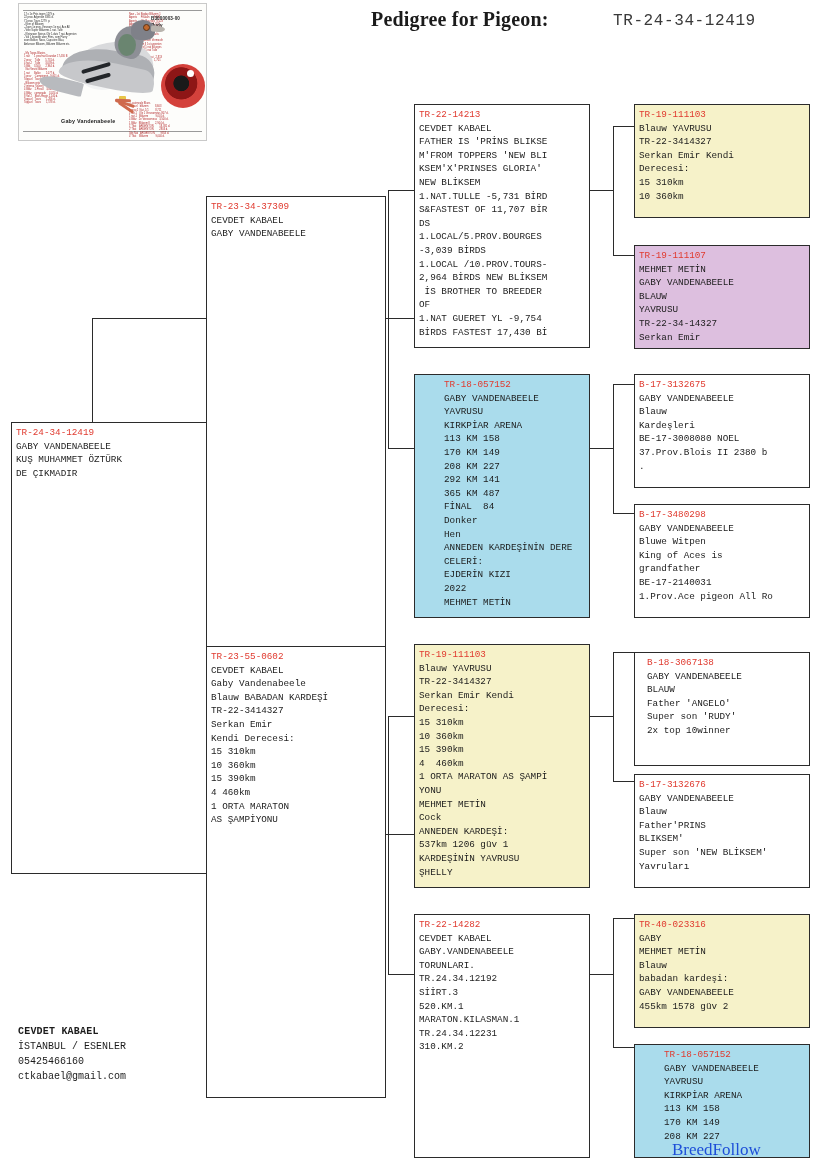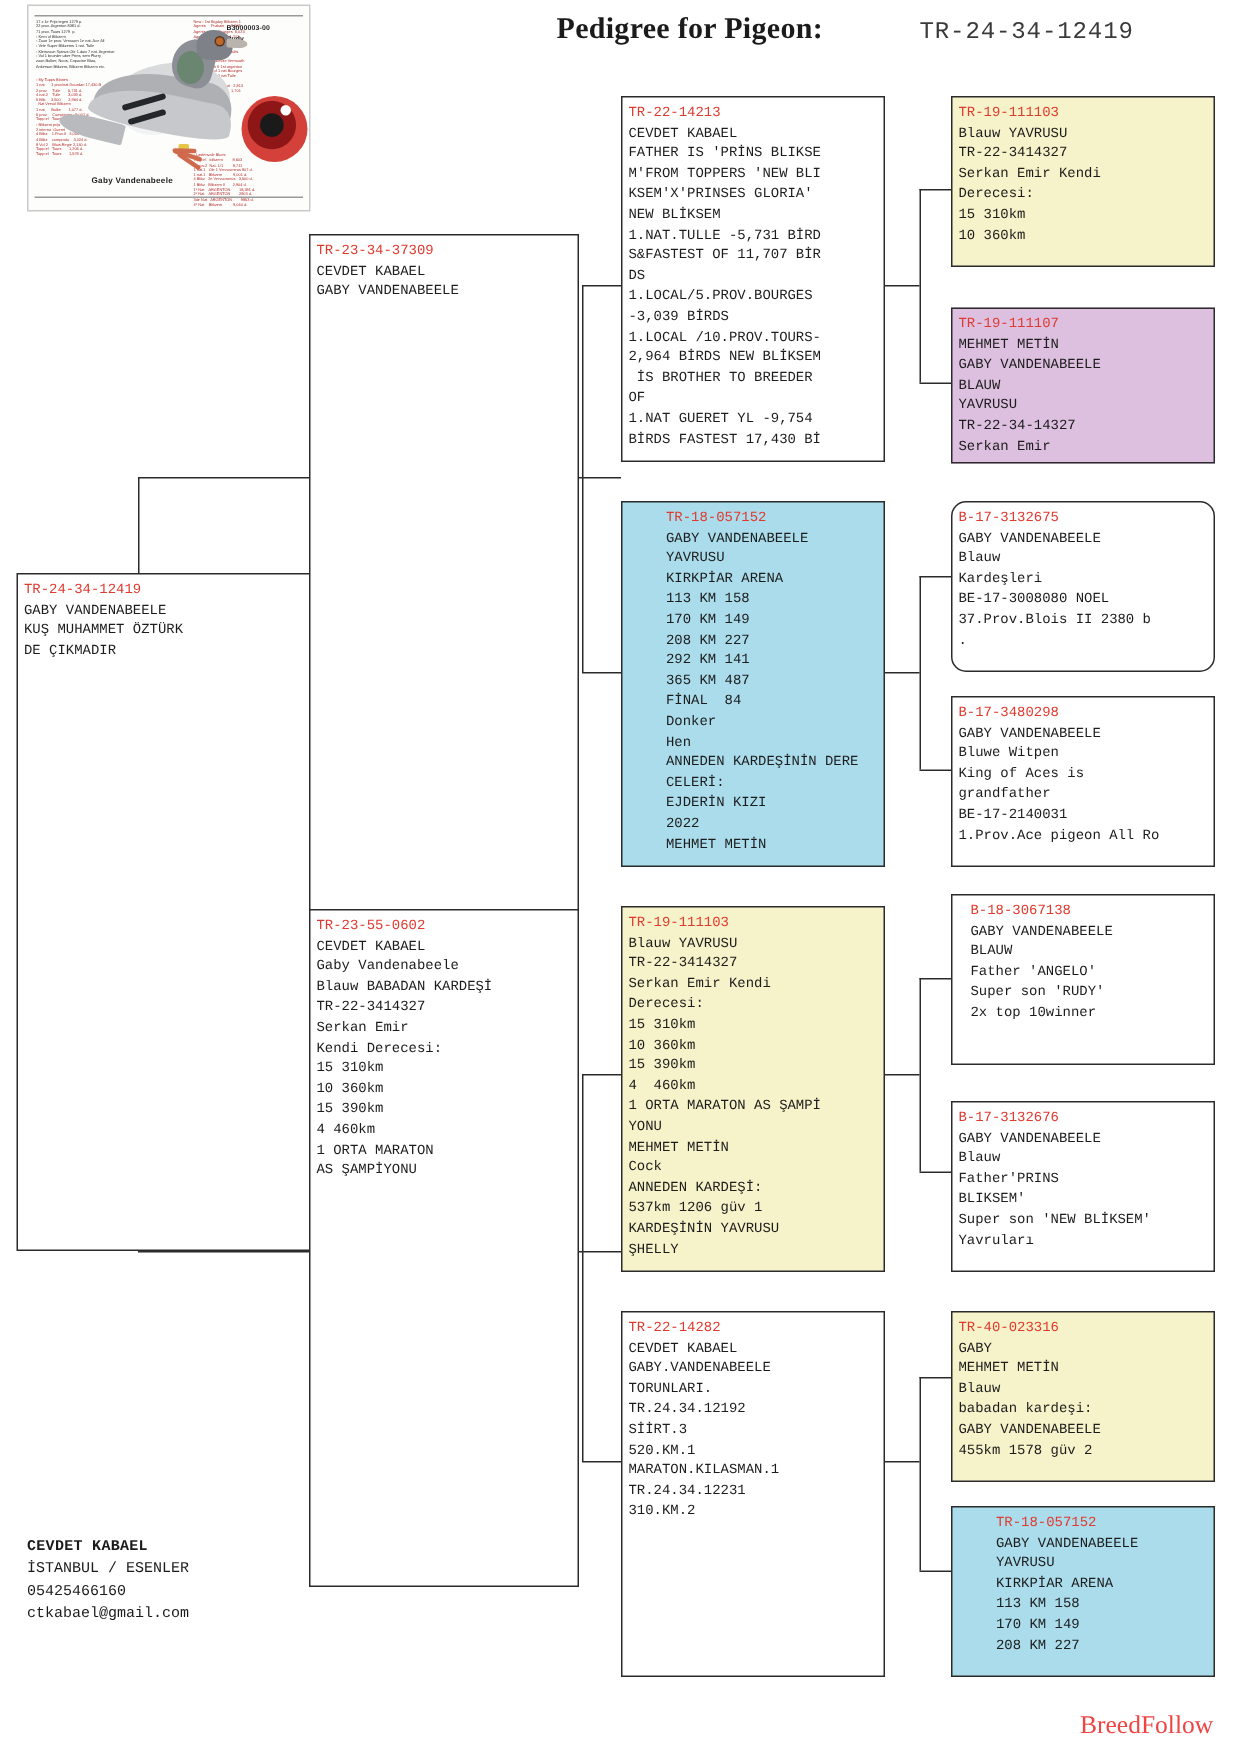--- a/index.html
+++ b/index.html
@@ -61,38 +61,38 @@
   #eye-macro{left:142px;top:60px;width:44px;height:44px;border-radius:50%;
     background:radial-gradient(circle at 46% 44%,#1a1a1a 0 22%,#8e1616 24% 46%,#d4413b 48% 72%,#e8795f 74% 88%,#f2c2ad 90% 100%);}
   #eye-macro-hl{left:168px;top:66px;width:7px;height:7px;border-radius:50%;background:#ffffff;}
 
   
   .pbox{
     border:1px solid #2b2b2b;background:#ffffff;
     font-family:"Liberation Mono",monospace;
     font-size:9.3px;line-height:13.6px;
     color:#1c1c1c;padding:3px 3px 2px 4px;overflow:hidden;
-    white-space:pre;letter-spacing:0px;
+    white-space:pre;letter-spacing:0px;margin-top:40px;
   }
   .pbox .ring{color:#e03a2f;display:block;}
   .pbox .ln{display:block;}
   .c-yellow{background:#f6f2c9;}
   .c-blue{background:#aadcec;padding-left:29px;}
   .c-purple{background:#ddbfdf;}
   .c-white{background:#ffffff;}
 
   
   .ln-h{position:absolute;height:1px;background:#2b2b2b;}
   .ln-v{position:absolute;width:1px;background:#2b2b2b;}
 
   
   #breeder-block{left:18px;top:1024px;width:250px;
     font-family:"Liberation Mono",monospace;font-size:10px;line-height:15px;color:#1b1b1b;}
   #breeder-block .nm{font-weight:700;letter-spacing:.2px;}
-  #brand{left:672px;top:1140px;font-family:"Liberation Serif",serif;font-size:17px;color:#ef4444;white-space:nowrap;margin-left:48px;}
+  #brand{left:672px;top:1140px;font-family:"Liberation Serif",serif;font-size:17px;color:#1d4ed8;white-space:nowrap;}
 </style>
 </head>
 <body>
 
 <div class="abs" id="title-serif">Pedigree for Pigeon:</div>
 <div class="abs" id="title-id">TR-24-34-12419</div>
 
 <div class="abs" id="pigeon-card">
   <div class="rule t"></div>
   <div class="rule b"></div>
@@ -225,25 +225,25 @@
 <div class="abs pbox c-blue" style="left:414px;top:334px;width:176px;height:244px;"><span class="ring">TR-18-057152</span><span class="ln">GABY VANDENABEELE</span><span class="ln">YAVRUSU</span><span class="ln">KIRKPİAR ARENA</span><span class="ln">113 KM 158</span><span class="ln">170 KM 149</span><span class="ln">208 KM 227</span><span class="ln">292 KM 141</span><span class="ln">365 KM 487</span><span class="ln">FİNAL  84</span><span class="ln">Donker</span><span class="ln">Hen</span><span class="ln">ANNEDEN KARDEŞİNİN DERE</span><span class="ln">CELERİ:</span><span class="ln">EJDERİN KIZI</span><span class="ln">2022</span><span class="ln">MEHMET METİN</span></div>
 
 <div class="abs pbox c-yellow" style="left:414px;top:604px;width:176px;height:244px;"><span class="ring">TR-19-111103</span><span class="ln">Blauw YAVRUSU</span><span class="ln">TR-22-3414327</span><span class="ln">Serkan Emir Kendi</span><span class="ln">Derecesi:</span><span class="ln">15 310km</span><span class="ln">10 360km</span><span class="ln">15 390km</span><span class="ln">4  460km</span><span class="ln">1 ORTA MARATON AS ŞAMPİ</span><span class="ln">YONU</span><span class="ln">MEHMET METİN</span><span class="ln">Cock</span><span class="ln">ANNEDEN KARDEŞİ:</span><span class="ln">537km 1206 güv 1</span><span class="ln">KARDEŞİNİN YAVRUSU</span><span class="ln">ŞHELLY</span></div>
 
 <div class="abs pbox c-white" style="left:414px;top:874px;width:176px;height:244px;"><span class="ring">TR-22-14282</span><span class="ln">CEVDET KABAEL</span><span class="ln">GABY.VANDENABEELE</span><span class="ln">TORUNLARI.</span><span class="ln">TR.24.34.12192</span><span class="ln">SİİRT.3</span><span class="ln">520.KM.1</span><span class="ln">MARATON.KILASMAN.1</span><span class="ln">TR.24.34.12231</span><span class="ln">310.KM.2</span></div>
 
 <div class="abs pbox c-yellow" style="left:634px;top:64px;width:176px;height:114px;"><span class="ring">TR-19-111103</span><span class="ln">Blauw YAVRUSU</span><span class="ln">TR-22-3414327</span><span class="ln">Serkan Emir Kendi</span><span class="ln">Derecesi:</span><span class="ln">15 310km</span><span class="ln">10 360km</span></div>
 
 <div class="abs pbox c-purple" style="left:634px;top:205px;width:176px;height:104px;"><span class="ring">TR-19-111107</span><span class="ln">MEHMET METİN</span><span class="ln">GABY VANDENABEELE</span><span class="ln">BLAUW</span><span class="ln">YAVRUSU</span><span class="ln">TR-22-34-14327</span><span class="ln">Serkan Emir</span></div>
 
-<div class="abs pbox c-white" style="left:634px;top:334px;width:176px;height:114px;border-radius:10px;"><span class="ring">B-17-3132675</span><span class="ln">GABY VANDENABEELE</span><span class="ln">Blauw</span><span class="ln">Kardeşleri</span><span class="ln">BE-17-3008080 NOEL</span><span class="ln">37.Prov.Blois II 2380 b</span><span class="ln">.</span></div>
+<div class="abs pbox c-white" style="left:634px;top:334px;width:176px;height:114px;"><span class="ring">B-17-3132675</span><span class="ln">GABY VANDENABEELE</span><span class="ln">Blauw</span><span class="ln">Kardeşleri</span><span class="ln">BE-17-3008080 NOEL</span><span class="ln">37.Prov.Blois II 2380 b</span><span class="ln">.</span></div>
 
 <div class="abs pbox c-white" style="left:634px;top:464px;width:176px;height:114px;"><span class="ring">B-17-3480298</span><span class="ln">GABY VANDENABEELE</span><span class="ln">Bluwe Witpen</span><span class="ln">King of Aces is</span><span class="ln">grandfather</span><span class="ln">BE-17-2140031</span><span class="ln">1.Prov.Ace pigeon All Ro</span></div>
 
-<div class="abs pbox c-white" style="left:634px;top:596px;width:176px;height:114px;padding-left:12px;"><span class="ring">B-18-3067138</span><span class="ln">GABY VANDENABEELE</span><span class="ln">BLAUW</span><span class="ln">Father 'ANGELO'</span><span class="ln">Super son 'RUDY'</span><span class="ln">2x top 10winner</span></div>
+<div class="abs pbox c-white" style="left:634px;top:612px;width:176px;height:114px;padding-left:12px;"><span class="ring">B-18-3067138</span><span class="ln">GABY VANDENABEELE</span><span class="ln">BLAUW</span><span class="ln">Father 'ANGELO'</span><span class="ln">Super son 'RUDY'</span><span class="ln">2x top 10winner</span></div>
 
 <div class="abs pbox c-white" style="left:634px;top:734px;width:176px;height:114px;"><span class="ring">B-17-3132676</span><span class="ln">GABY VANDENABEELE</span><span class="ln">Blauw</span><span class="ln">Father'PRINS</span><span class="ln">BLIKSEM'</span><span class="ln">Super son 'NEW BLİKSEM'</span><span class="ln">Yavruları</span></div>
 
 <div class="abs pbox c-yellow" style="left:634px;top:874px;width:176px;height:114px;"><span class="ring">TR-40-023316</span><span class="ln">GABY</span><span class="ln">MEHMET METİN</span><span class="ln">Blauw</span><span class="ln">babadan kardeşi:</span><span class="ln">GABY VANDENABEELE</span><span class="ln">455km 1578 güv 2</span></div>
 
 <div class="abs pbox c-blue" style="left:634px;top:1004px;width:176px;height:114px;"><span class="ring">TR-18-057152</span><span class="ln">GABY VANDENABEELE</span><span class="ln">YAVRUSU</span><span class="ln">KIRKPİAR ARENA</span><span class="ln">113 KM 158</span><span class="ln">170 KM 149</span><span class="ln">208 KM 227</span></div>
 
 <div class="abs" id="breeder-block">
   <div class="nm">CEVDET KABAEL</div>
   <div>İSTANBUL / ESENLER</div>

